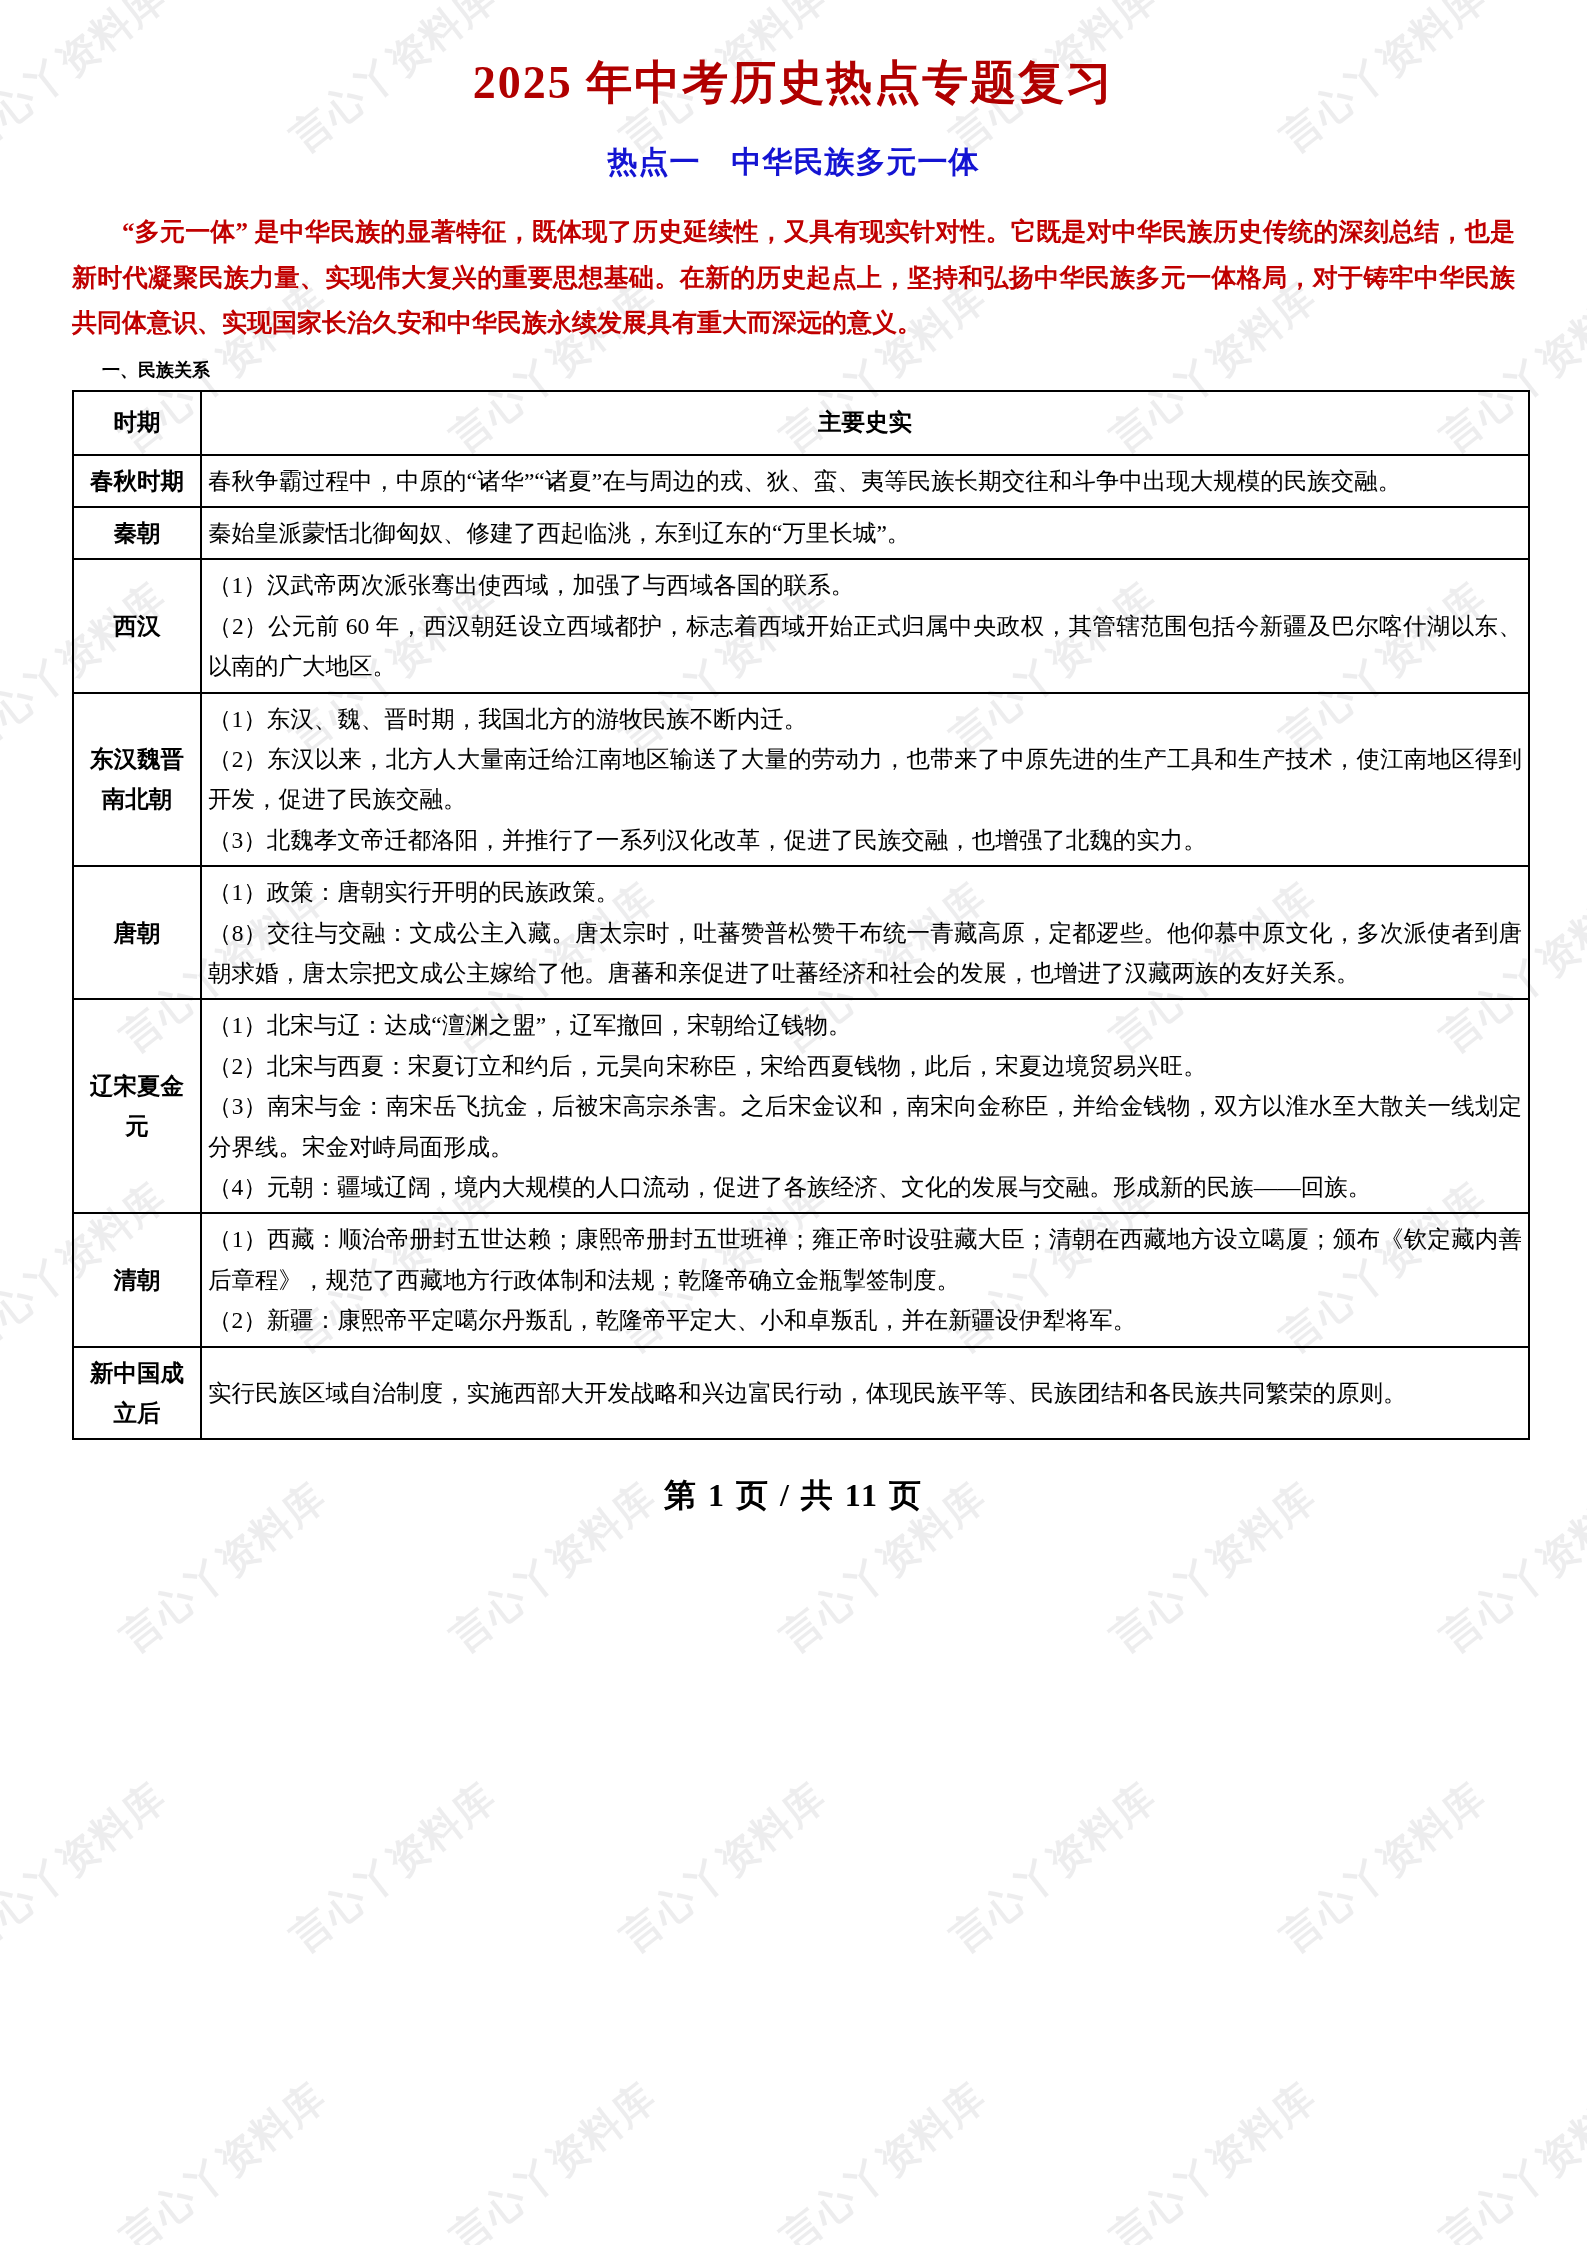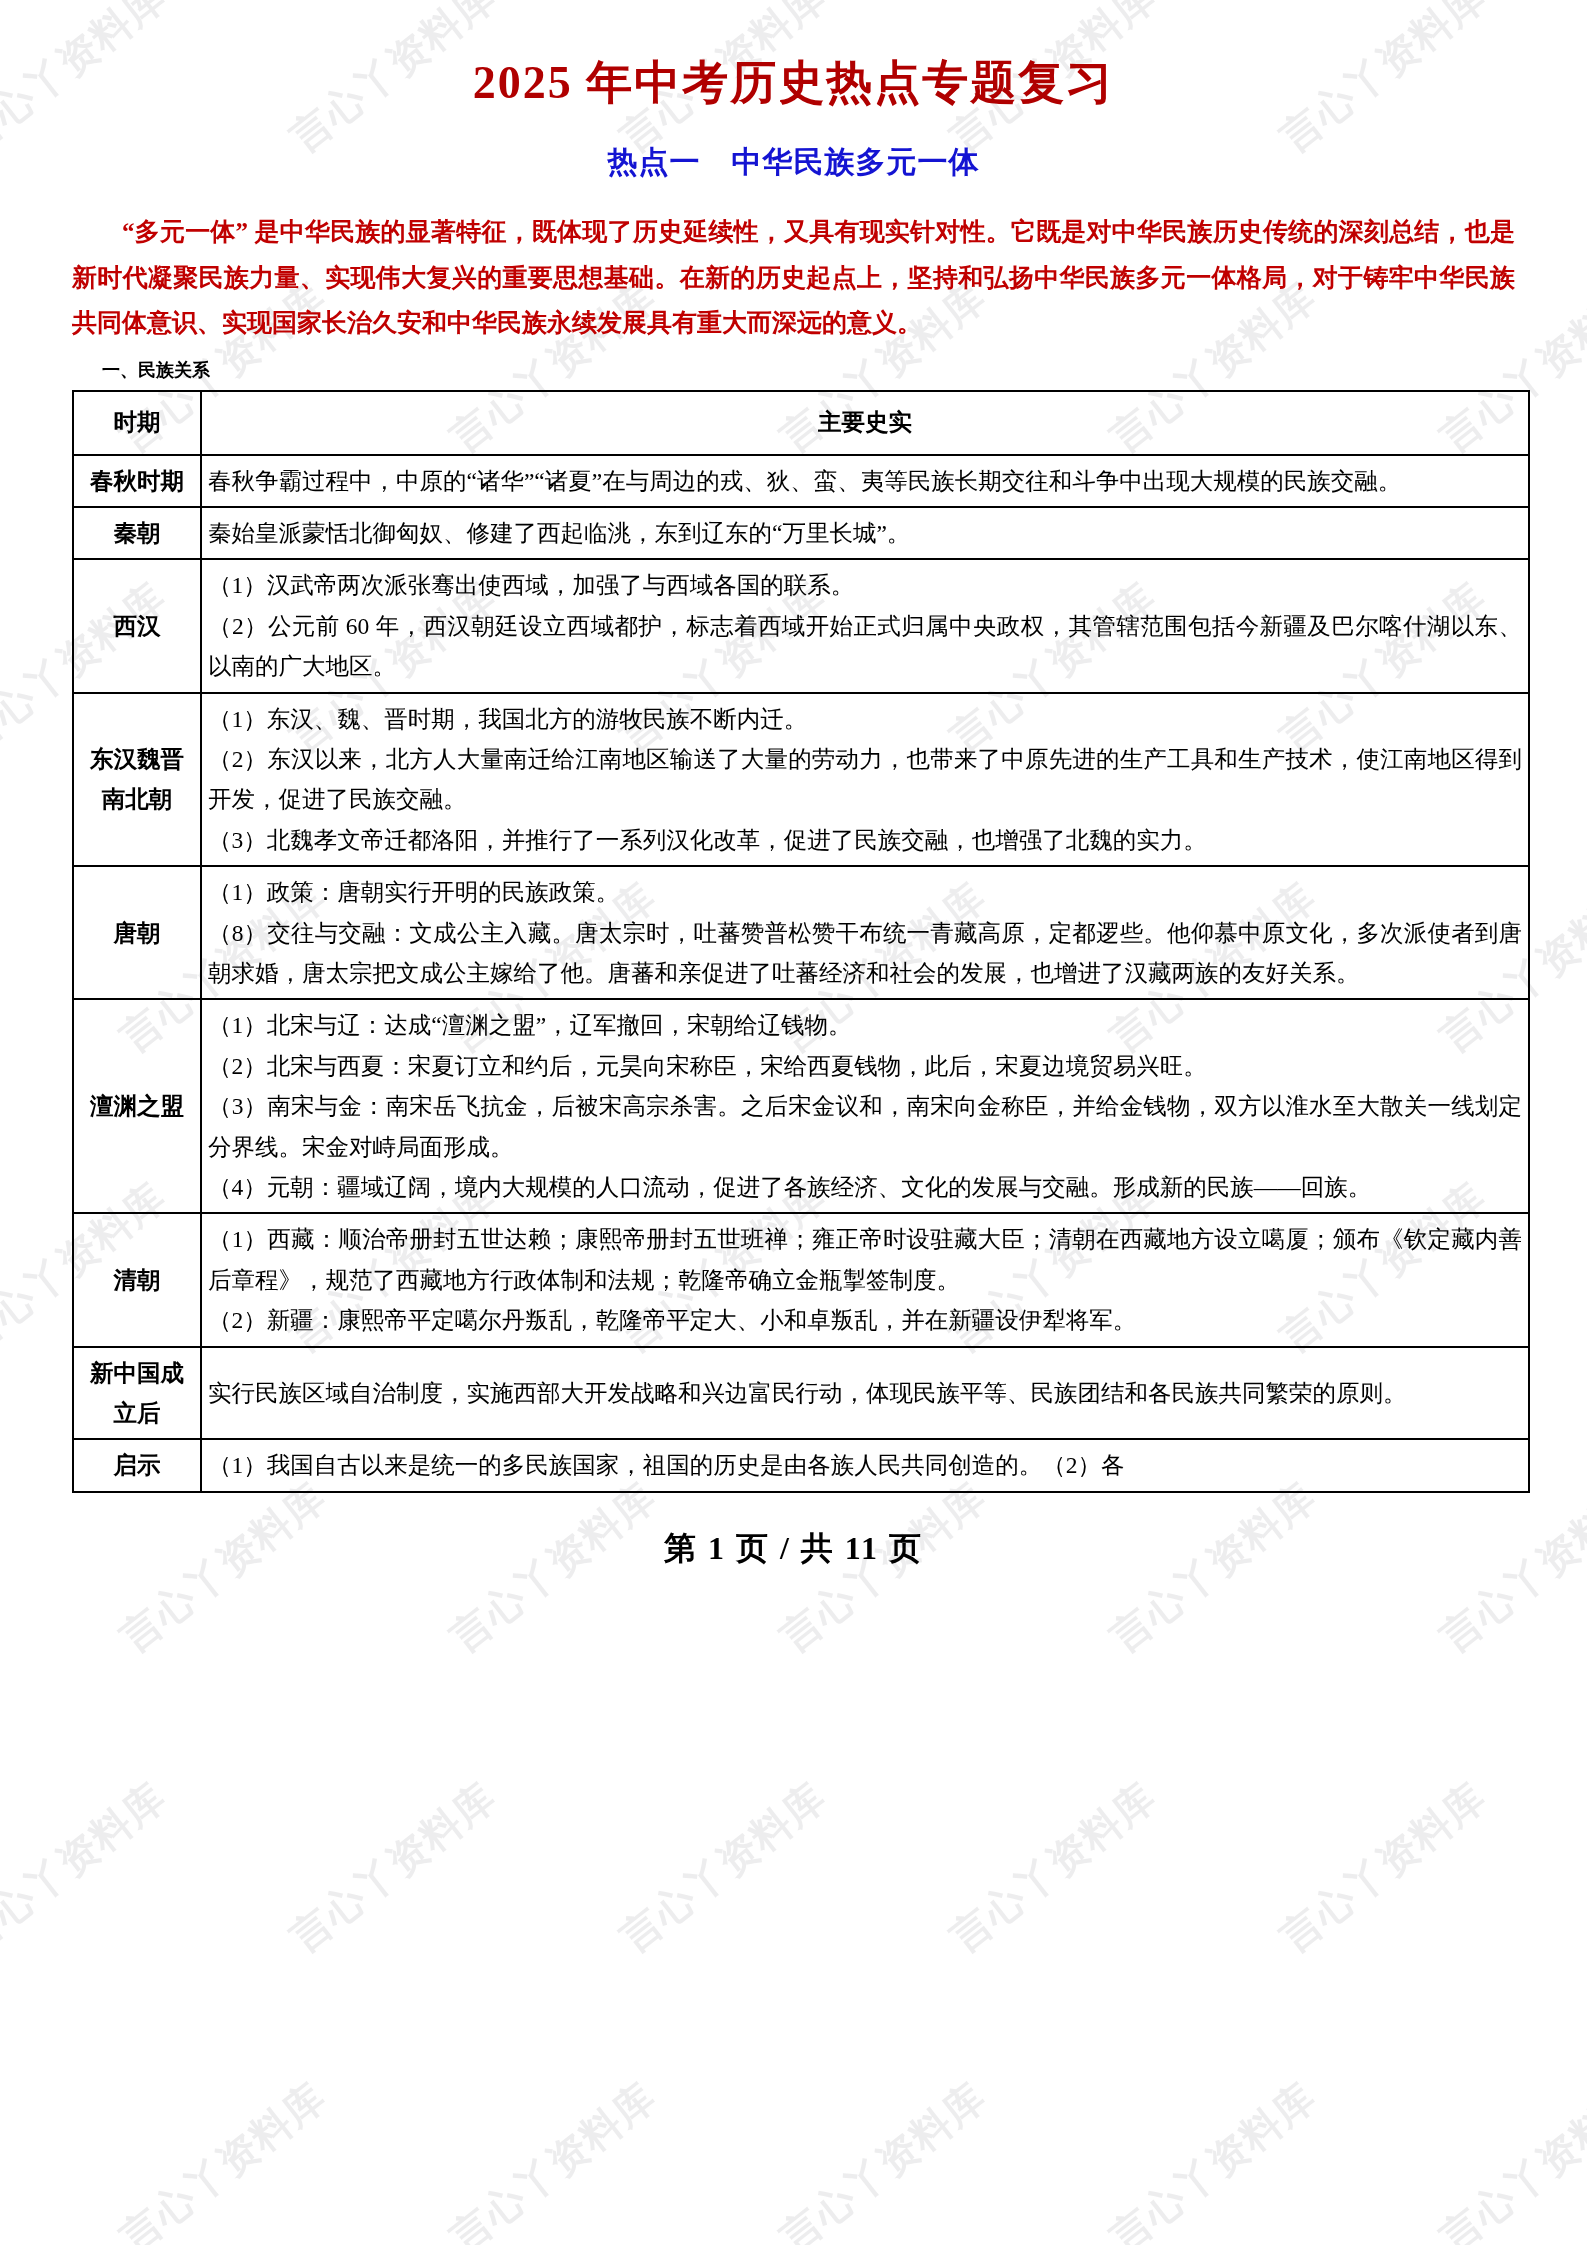--- a/index.html
+++ b/index.html
@@ -237,44 +237,38 @@
           </td>
         </tr>
         <tr>
           <td class="period-cell">唐朝</td>
           <td class="facts-cell">
             <p>（1）政策：唐朝实行开明的民族政策。</p>
             <p>（8）交往与交融：文成公主入藏。唐太宗时，吐蕃赞普松赞干布统一青藏高原，定都逻些。他仰慕中原文化，多次派使者到唐朝求婚，唐太宗把文成公主嫁给了他。唐蕃和亲促进了吐蕃经济和社会的发展，也增进了汉藏两族的友好关系。</p>
           </td>
         </tr>
         <tr>
-          <td class="period-cell">澶渊之盟</td>
+          <td class="period-cell">辽宋夏金元</td>
           <td class="facts-cell">
             <p>（1）北宋与辽：达成“澶渊之盟”，辽军撤回，宋朝给辽钱物。</p>
             <p>（2）北宋与西夏：宋夏订立和约后，元昊向宋称臣，宋给西夏钱物，此后，宋夏边境贸易兴旺。</p>
             <p>（3）南宋与金：南宋岳飞抗金，后被宋高宗杀害。之后宋金议和，南宋向金称臣，并给金钱物，双方以淮水至大散关一线划定分界线。宋金对峙局面形成。</p>
             <p>（4）元朝：疆域辽阔，境内大规模的人口流动，促进了各族经济、文化的发展与交融。形成新的民族——回族。</p>
           </td>
         </tr>
         <tr>
           <td class="period-cell">清朝</td>
           <td class="facts-cell">
             <p>（1）西藏：顺治帝册封五世达赖；康熙帝册封五世班禅；雍正帝时设驻藏大臣；清朝在西藏地方设立噶厦；颁布《钦定藏内善后章程》，规范了西藏地方行政体制和法规；乾隆帝确立金瓶掣签制度。</p>
             <p>（2）新疆：康熙帝平定噶尔丹叛乱，乾隆帝平定大、小和卓叛乱，并在新疆设伊犁将军。</p>
           </td>
         </tr>
         <tr>
           <td class="period-cell">新中国成立后</td>
           <td class="facts-cell">
             <p>实行民族区域自治制度，实施西部大开发战略和兴边富民行动，体现民族平等、民族团结和各民族共同繁荣的原则。</p>
           </td>
         </tr>
-        <tr>
-          <td class="period-cell">启示</td>
-          <td class="facts-cell">
-            <p>（1）我国自古以来是统一的多民族国家，祖国的历史是由各族人民共同创造的。（2）各</p>
-          </td>
-        </tr>
       </tbody>
   </table>
 
   <div class="page-footer">第 1 页 / 共 11 页</div>
 </div>
 
 </body></html>

